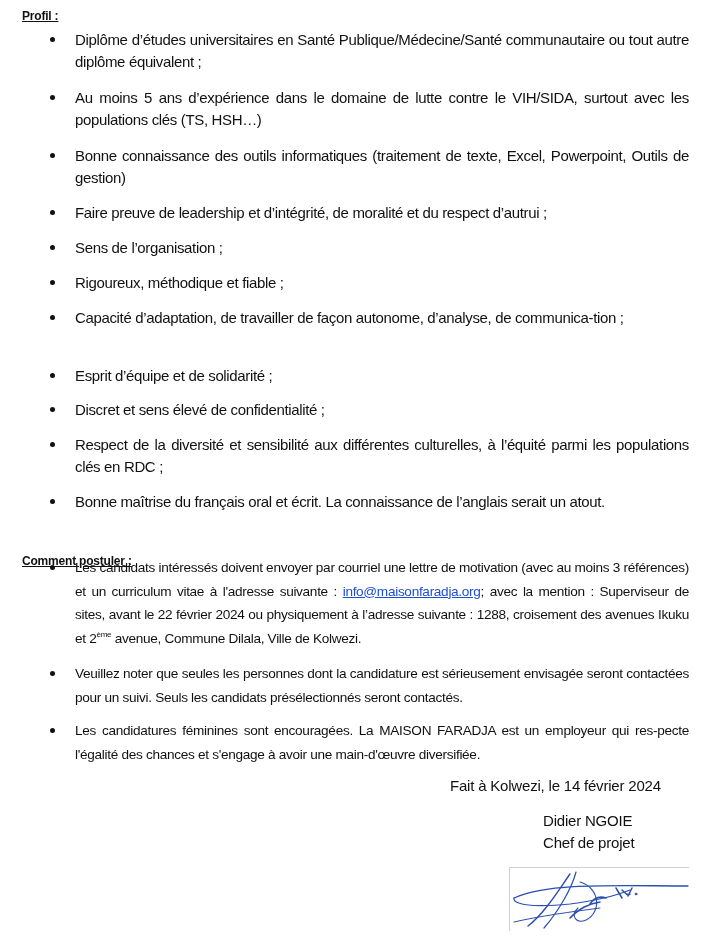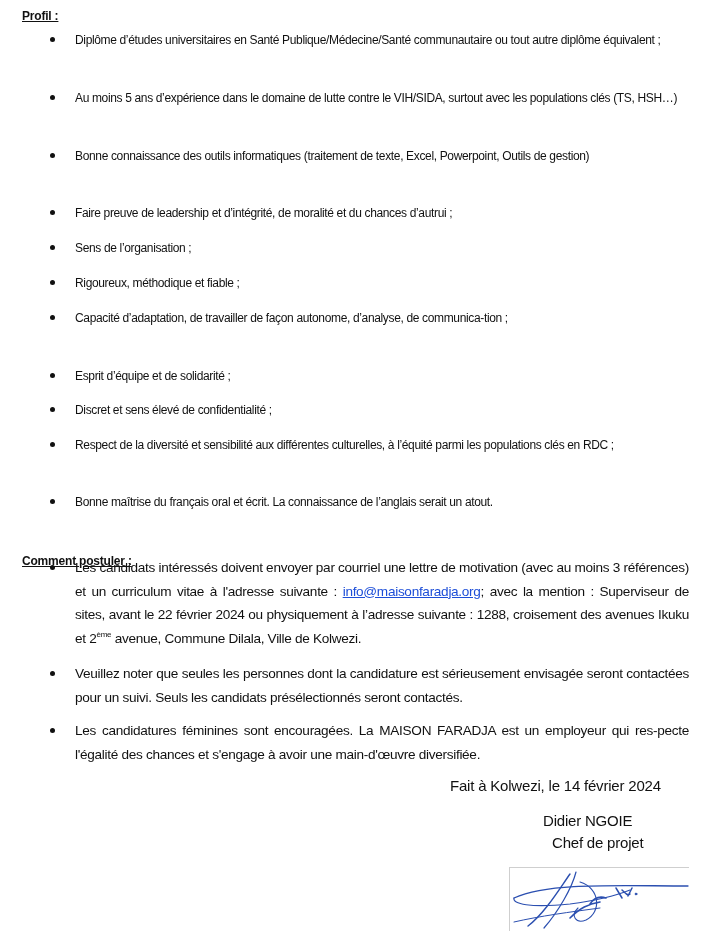--- a/index.html
+++ b/index.html
@@ -19,21 +19,21 @@
     position: absolute; left: 0; width: 711px;
   }
   .bullet {
     position: absolute; left: 50px; top: 8px;
     width: 5px; height: 5px; border-radius: 50%; background: #111;
   }
   .item-text {
     position: absolute; left: 75px; width: 614px;
     text-align: justify; line-height: 22px;
     letter-spacing: -0.35px;
-    font-size: 12px;
+    font-size: 15px;
   }
   .item-text.small {
     font-size: 13.6px; line-height: 23.5px; letter-spacing: -0.3px;
   }
   .item.small .bullet { top: 9px; }
   .email { color: #1d4ed8; text-decoration: underline; }
   sup { font-size: 8px; vertical-align: 6px; line-height: 0; margin-top: 8px; }
   .closing { position: absolute; font-size: 15px; letter-spacing: -0.2px; }
   .sig-box {
     position: absolute; left: 509px; top: 867px; width: 180px; height: 64px;
@@ -54,21 +54,21 @@
   <div class="item" style="top:87px;">
     <span class="bullet"></span>
     <div class="item-text"> Au moins 5 ans d’expérience dans le domaine de lutte contre le VIH/SIDA, surtout avec les populations clés (TS, HSH…)</div>
   </div>
   <div class="item" style="top:145px;">
     <span class="bullet"></span>
     <div class="item-text">Bonne connaissance des outils informatiques (traitement de texte, Excel, Powerpoint, Outils de gestion)</div>
   </div>
   <div class="item" style="top:202px;">
     <span class="bullet"></span>
-    <div class="item-text">Faire preuve de leadership et d’intégrité, de moralité et du chances d’autrui ;</div>
+    <div class="item-text">Faire preuve de leadership et d’intégrité, de moralité et du respect d’autrui ;</div>
   </div>
   <div class="item" style="top:237px;">
     <span class="bullet"></span>
     <div class="item-text">Sens de l’organisation ;</div>
   </div>
   <div class="item" style="top:272px;">
     <span class="bullet"></span>
     <div class="item-text">Rigoureux, méthodique et fiable ;</div>
   </div>
   <div class="item" style="top:307px;">
@@ -105,21 +105,21 @@
     <div class="item-text small">Veuillez noter que seules les personnes dont la candidature est sérieusement envisagée seront contactées pour un suivi. Seuls les candidats présélectionnés seront contactés.</div>
   </div>
   <div class="item small" style="top:719px;">
     <span class="bullet"></span>
     <div class="item-text small">Les candidatures féminines sont encouragées. La MAISON FARADJA est un employeur qui res-pecte l'égalité des chances et s'engage à avoir une main-d'œuvre diversifiée.</div>
   </div>
 </div>
 
 <div class="closing" style="left:450px; top:777px;">Fait à Kolwezi, le 14 février 2024</div>
 <div class="closing" style="left:543px; top:812px;text-align:right;">Didier NGOIE</div>
-<div class="closing" style="left:543px; top:834px;margin-left:9px;">Chef de projet</div>
+<div class="closing" style="left:543px; top:834px;">Chef de projet</div>
 
 <div class="sig-box">
   <svg width="180" height="64" viewBox="0 0 180 64">
     <g fill="none" stroke="#2b4fb0" stroke-linecap="round">
       <path d="M4 30 C 40 14, 110 18, 178 18" stroke-width="1.3"></path>
       <path d="M4 30 C 2 36, 20 40, 60 36 C 90 32, 110 26, 120 22" stroke-width="1.1"></path>
       <path d="M60 6 C 50 20, 35 45, 18 58" stroke-width="1.4"></path>
       <path d="M66 4 C 62 20, 48 44, 34 60" stroke-width="1.2"></path>
       <path d="M4 54 C 30 48, 60 44, 90 40" stroke-width="1.0"></path>
       <path d="M70 14 C 90 20, 92 44, 76 52 C 66 56, 60 48, 68 40" stroke-width="1.1"></path>

